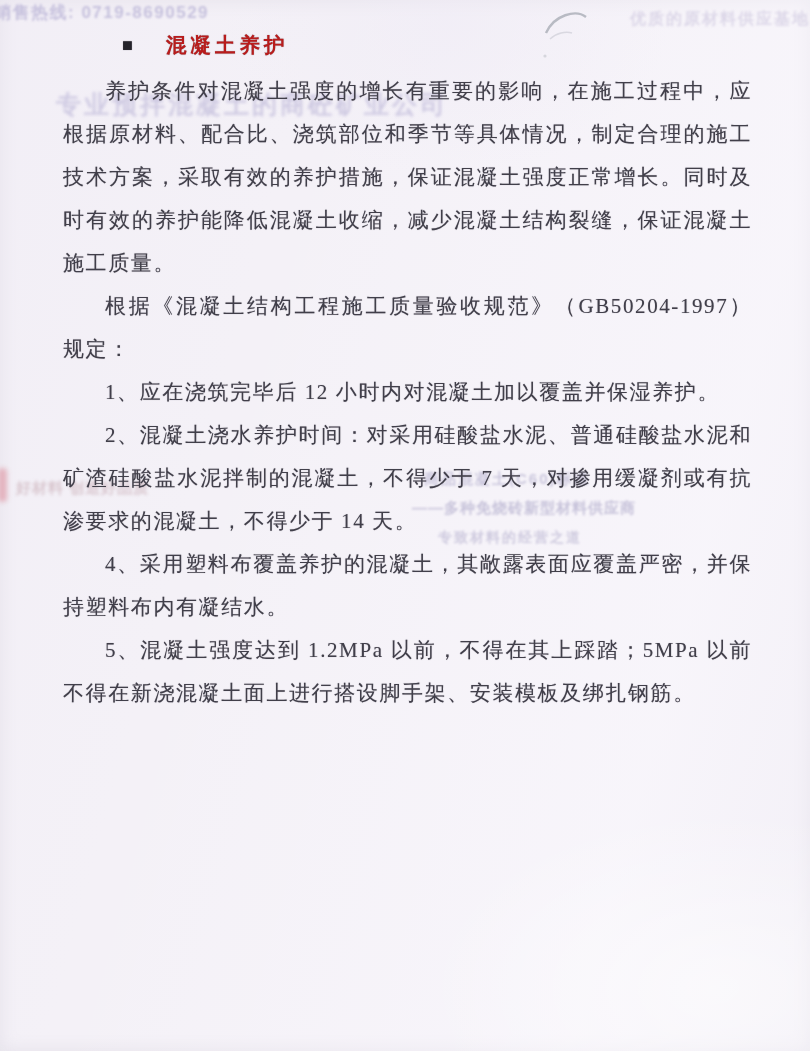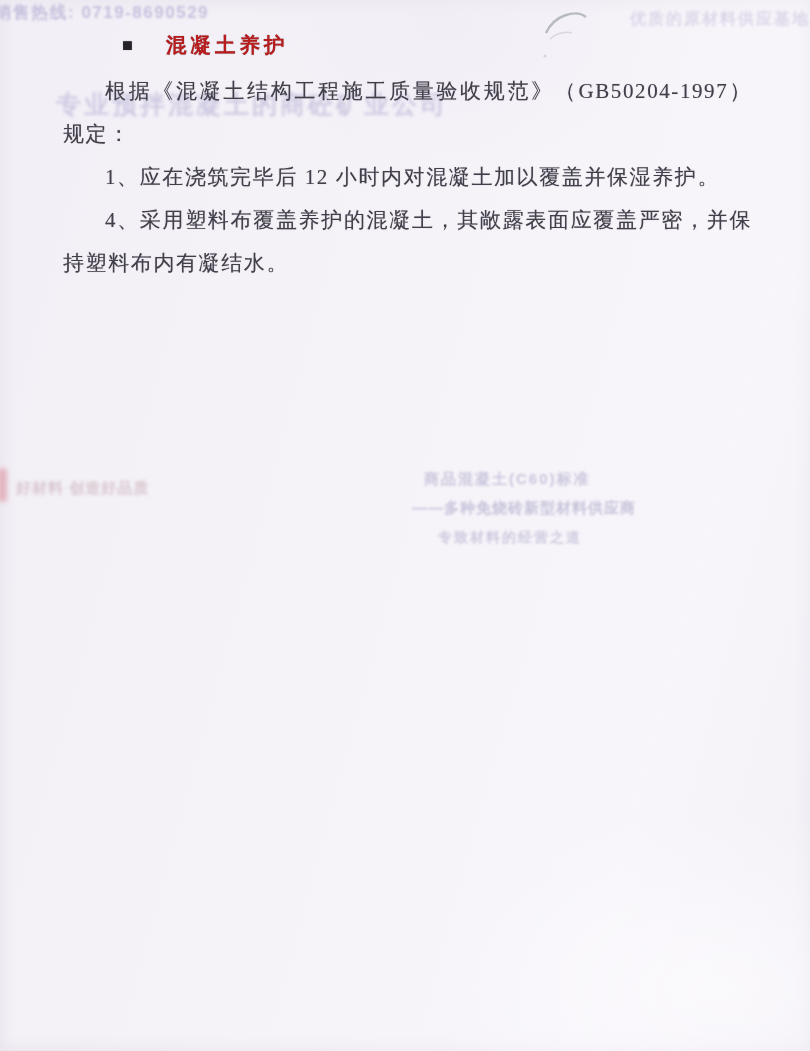--- a/index.html
+++ b/index.html
@@ -69,18 +69,21 @@
     <circle cx="5" cy="53" r="1.6" fill="#b2b5bd" opacity="0.45"></circle>
   </svg>
 
   <div class="content">
 
     <div class="heading">
       <span class="bullet">■</span>
       <span class="h-title">混凝土养护</span>
     </div>
 
+    <p>养护条件对混凝土强度的增长有重要的影响，在施工过程中，应根据原材料、配合比、浇筑部位和季节等具体情况，制定合理的施工技术方案，采取有效的养护措施，保证混凝土强度正常增长。同时及时有效的养护能降低混凝土收缩，减少混凝土结构裂缝，保证混凝土施工质量。</p>
     <p>根据《混凝土结构工程施工质量验收规范》（GB50204-1997）规定：</p>
     <p>1、应在浇筑完毕后 12 小时内对混凝土加以覆盖并保湿养护。</p>
+    <p>2、混凝土浇水养护时间：对采用硅酸盐水泥、普通硅酸盐水泥和矿渣硅酸盐水泥拌制的混凝土，不得少于 7 天，对掺用缓凝剂或有抗渗要求的混凝土，不得少于 14 天。</p>
     <p>4、采用塑料布覆盖养护的混凝土，其敞露表面应覆盖严密，并保持塑料布内有凝结水。</p>
+    <p>5、混凝土强度达到 1.2MPa 以前，不得在其上踩踏；5MPa 以前不得在新浇混凝土面上进行搭设脚手架、安装模板及绑扎钢筋。</p>
   </div>
 
 </div>
 
 </body></html>

